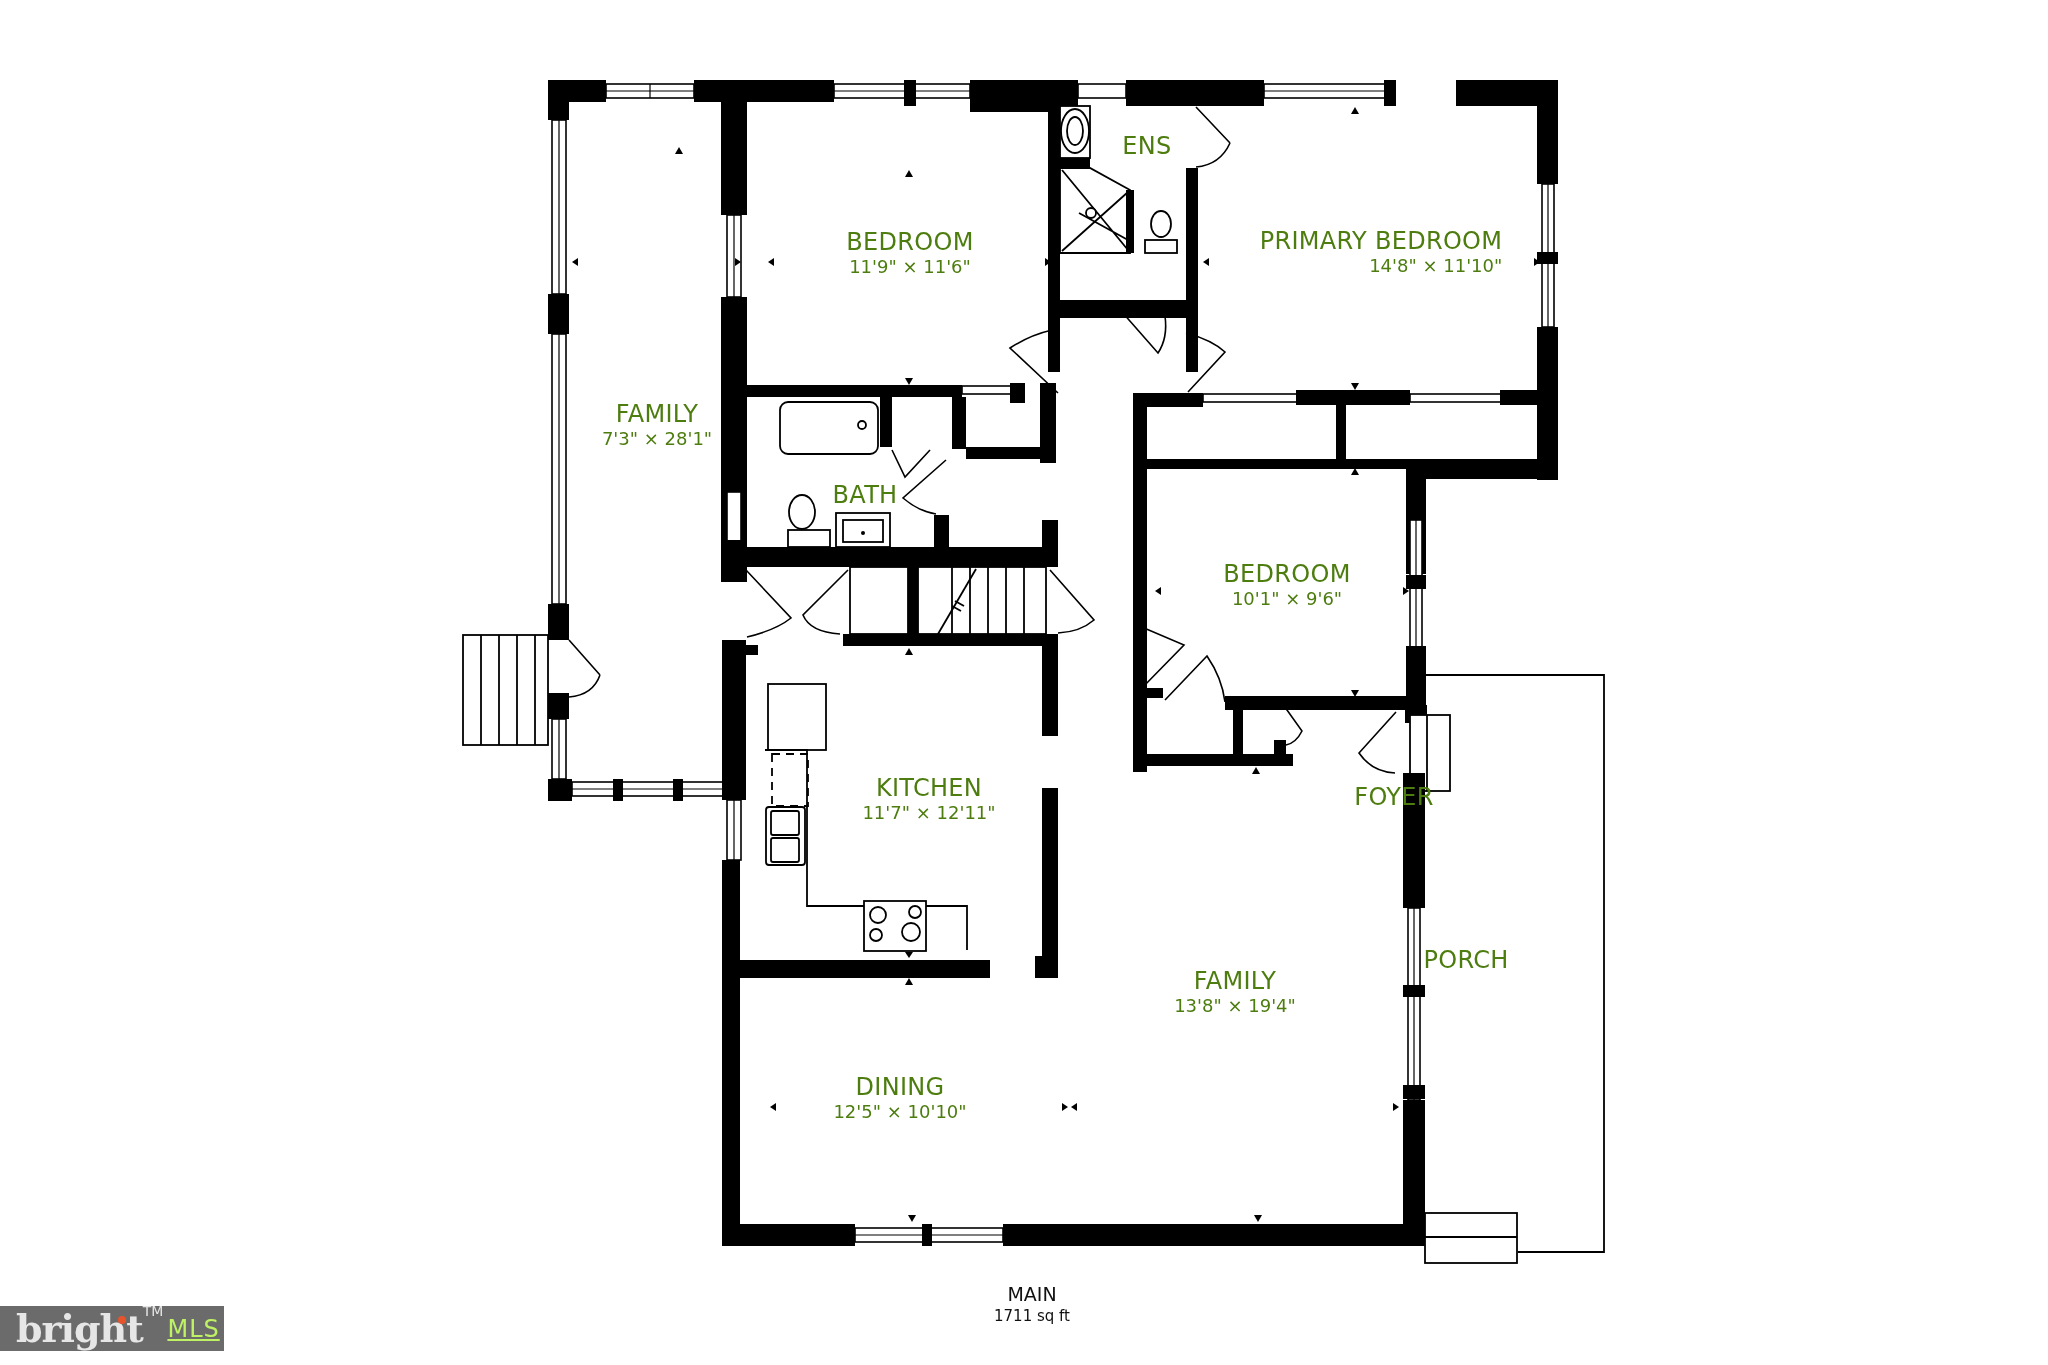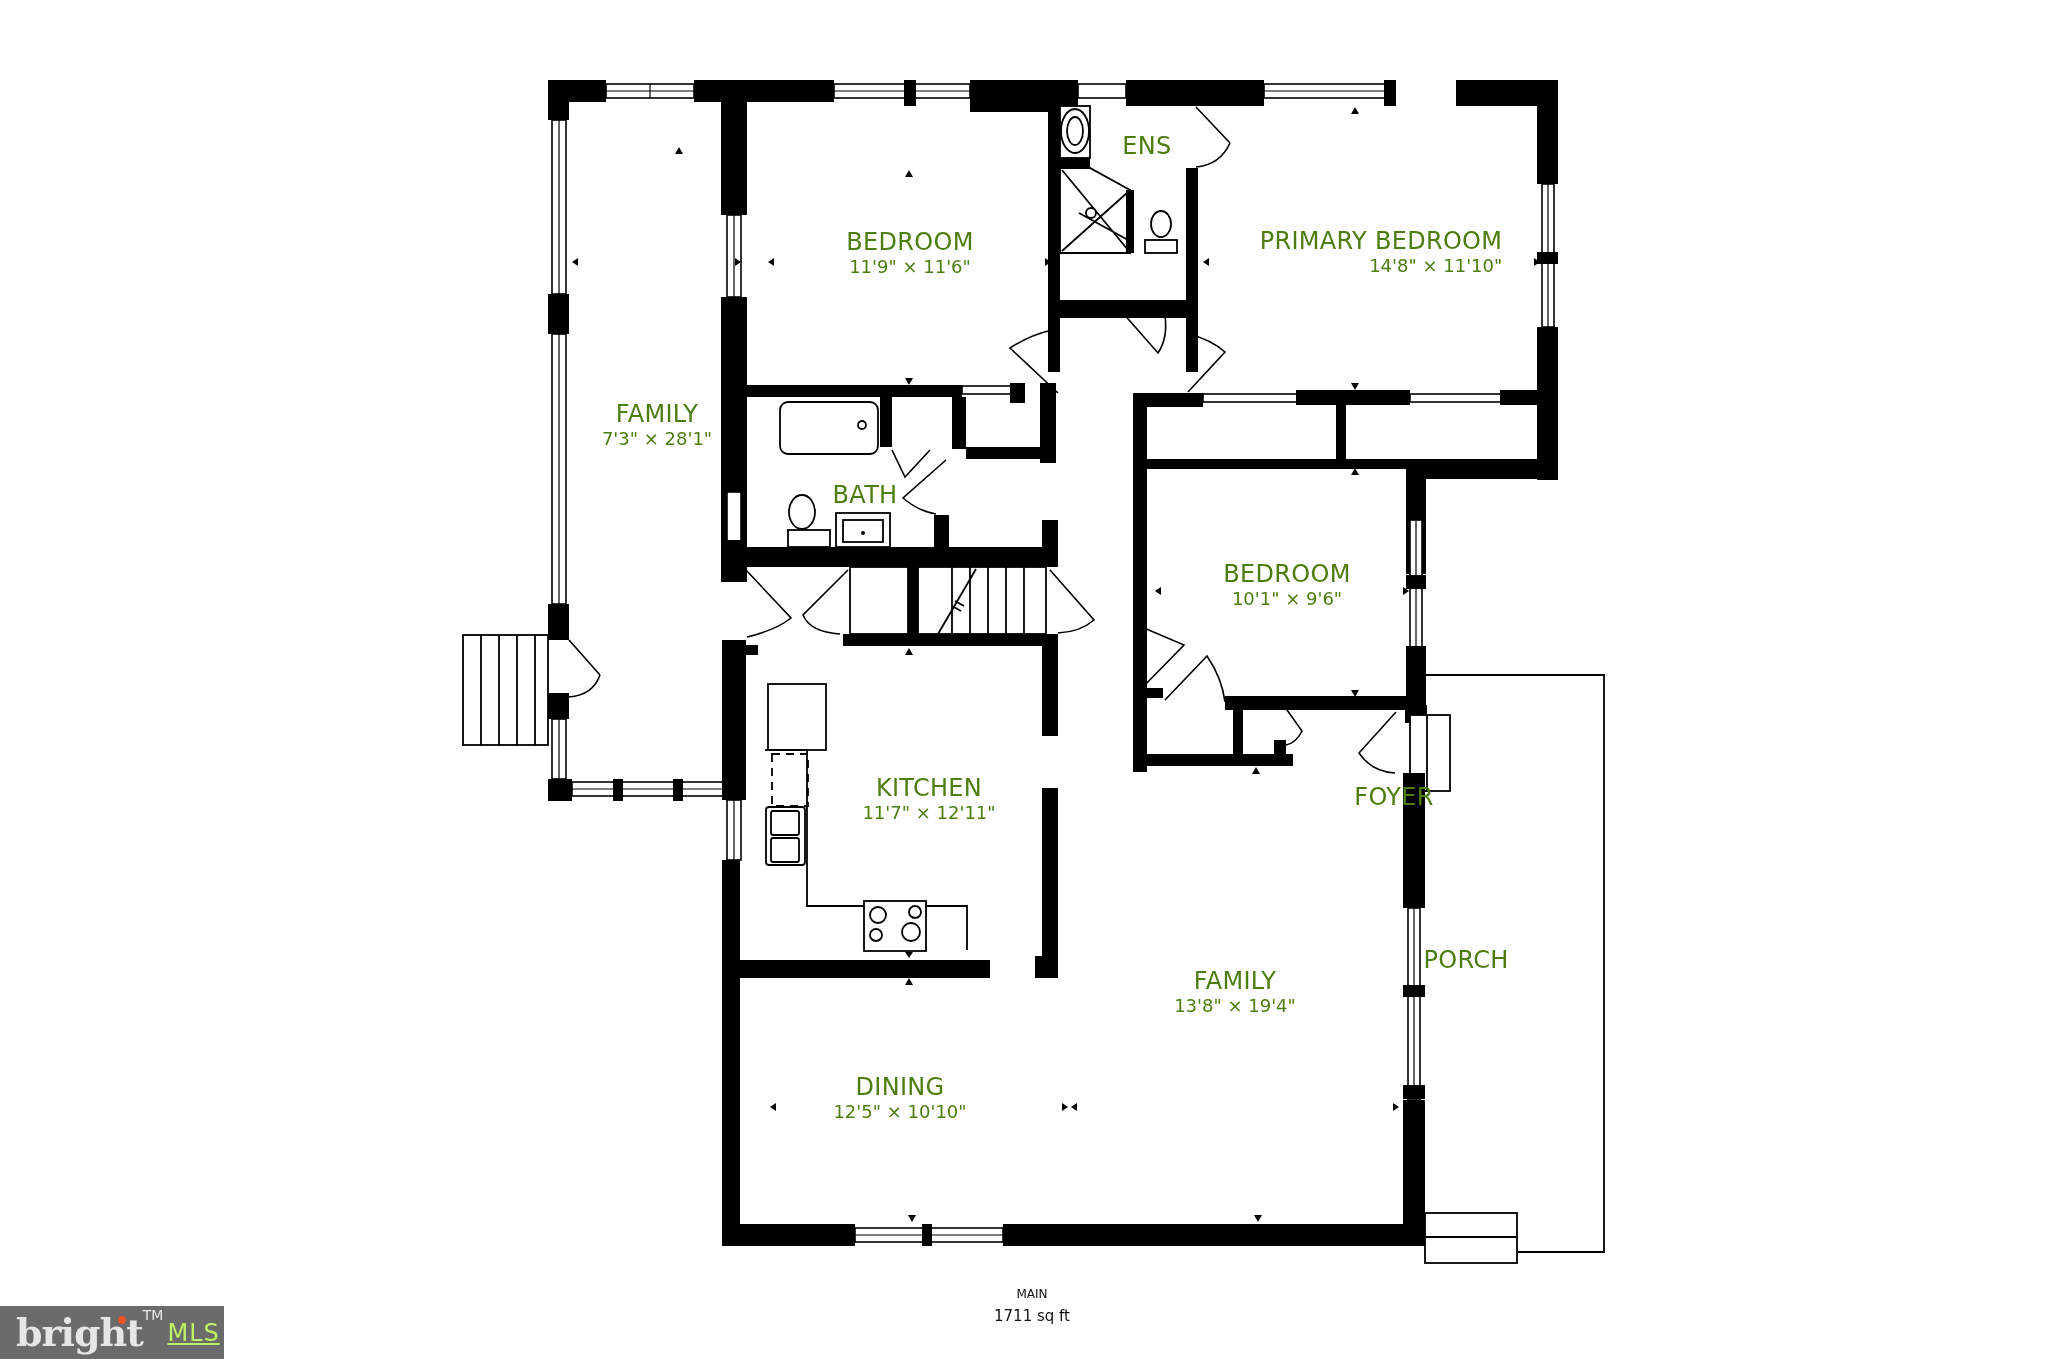--- a/index.html
+++ b/index.html
@@ -8,23 +8,23 @@
   .wall{fill:#000;}
   .win{fill:#fff;stroke:#000;stroke-width:1.6;}
   .fx{fill:#fff;stroke:#000;stroke-width:1.8;}
   .ln{fill:none;stroke:#000;stroke-width:1.8;}
   .door{fill:none;stroke:#000;stroke-width:1.6;}
   .tri{fill:#000;}
   .room-label{position:absolute;transform:translateX(-50%);text-align:center;color:#4d7c0f;white-space:nowrap;}
   .room-name{font-size:24px;letter-spacing:0.3px;line-height:28px;display:block;}
   .room-dim{font-size:18px;line-height:22px;display:block;}
   .footer{position:absolute;left:1032px;top:1282px;transform:translateX(-50%);text-align:center;color:#111;}
-  .footer .lvl{font-size:12px;display:block;line-height:24px;}
+  .footer .lvl{font-size:19px;display:block;line-height:24px;}
   .footer .area{font-size:15px;display:block;line-height:20px;}
-  .logo{position:absolute;left:0;top:1306px;width:224px;height:53px;background:#6b6b6b;display:flex;align-items:center;padding-left:16px;box-sizing:border-box;}
+  .logo{position:absolute;left:0;top:1306px;width:224px;height:45px;background:#6b6b6b;display:flex;align-items:center;padding-left:16px;box-sizing:border-box;}
   .logo .brand{font-family:"DejaVu Serif",serif;font-weight:bold;font-size:38px;color:#e6e6e6;letter-spacing:-1px;position:relative;}
   .logo .tm{font-size:14px;color:#e6e6e6;position:relative;top:-18px;margin-left:0;}
   .logo .star{position:absolute;width:8px;height:8px;background:#e8542a;border-radius:50%;left:118px;top:10px;}
   .logo .mls{font-family:"DejaVu Sans",sans-serif;font-size:24px;color:#bef264;margin-left:4px;letter-spacing:1px;text-decoration:underline;}
 </style>
 </head>
 <body>
 
 <svg id="plan" viewBox="0 0 2048 1365" xmlns="http://www.w3.org/2000/svg">
 

